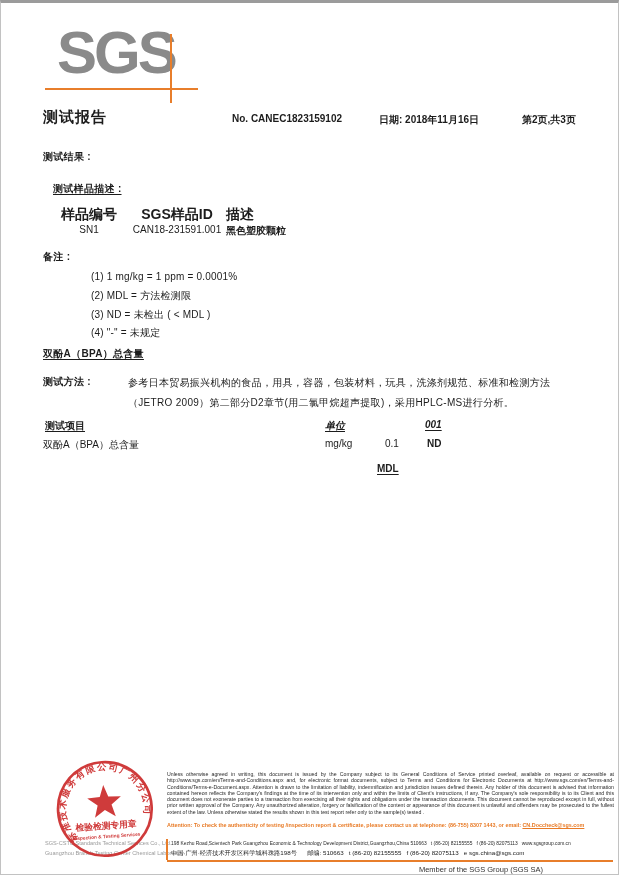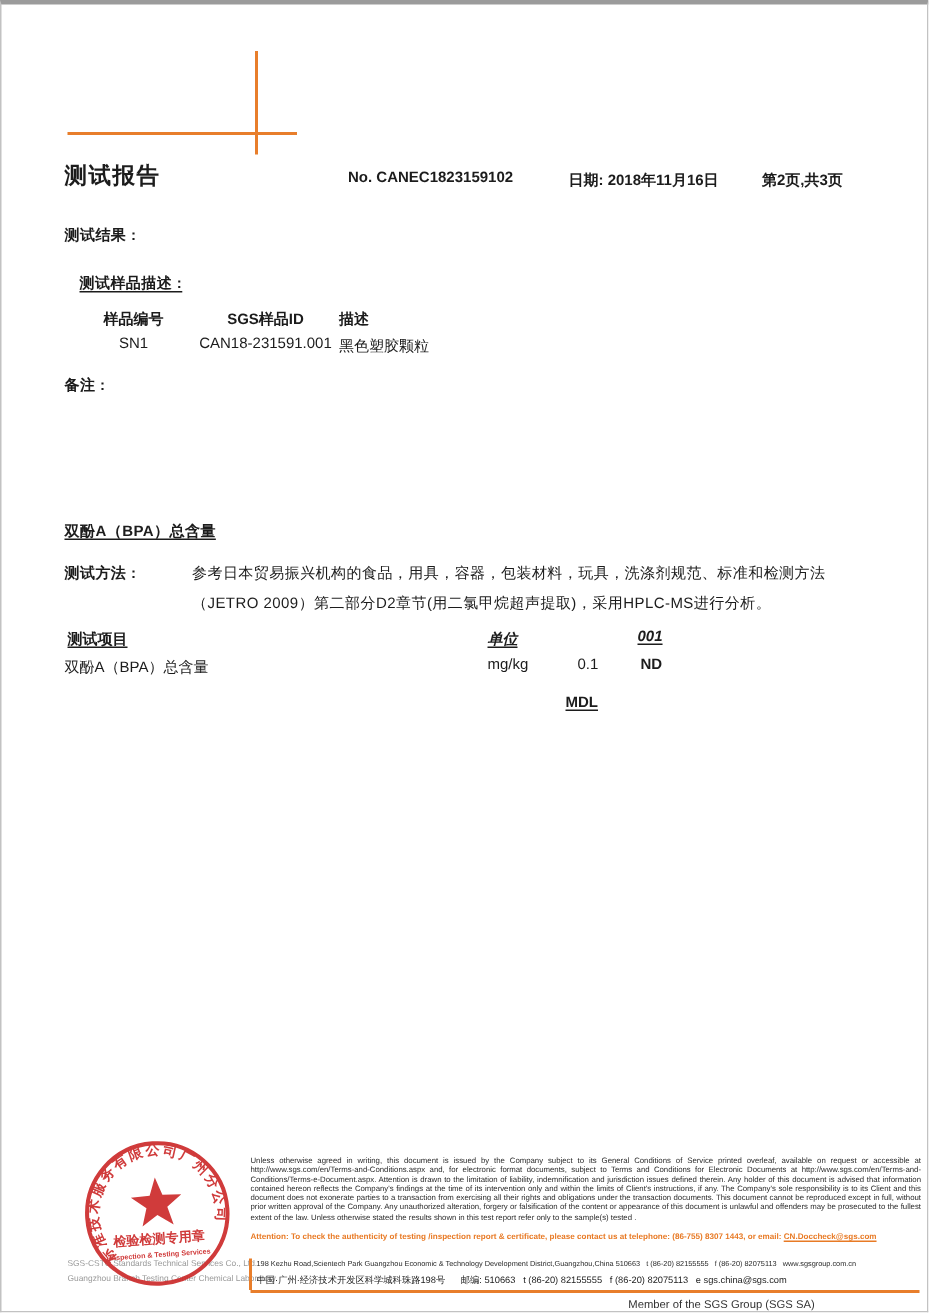--- a/index.html
+++ b/index.html
@@ -13,31 +13,31 @@
 
   
   .logo-text { left:56px; top:20px; font-size:60px; font-weight:bold; color:#8a8a8a; letter-spacing:-3px; line-height:1; }
   .logo-hline { left:44px; top:85px; width:153px; height:2px; background:#e87e2b; }
   .logo-vline { left:169px; top:31px; width:2px; height:69px; background:#e87e2b; }
 
   
   .report-title { left:42px; top:105px; font-size:15px; font-weight:bold; letter-spacing:1px; }
   .report-no    { left:215px; top:110px; font-size:10px; font-weight:bold;padding-left:16px; }
   .report-date  { left:378px; top:110px; font-size:10px; font-weight:bold; }
-  .report-page  { left:507px; top:110px; font-size:10px; font-weight:bold; }
+  .report-page  { left:521px; top:110px; font-size:10px; font-weight:bold; }
 
   .label-bold { font-size:10px; font-weight:bold; letter-spacing:.3px; }
   .results-label { left:42px; top:147px; }
   .sample-heading { left:52px; top:179px; text-decoration:underline; text-underline-offset:2px; }
 
   
   .st-col1 { left:50px;  width:76px;  text-align:center; }
   .st-col2 { left:126px; width:100px; text-align:center; }
-  .st-col3 { left:225px; text-align:left; }
-  .st-head { top:203px; font-size:10px; font-weight:bold; }
+  .st-col3 { left:225px; text-align:left;font-weight:bold; }
+  .st-head { top:203px; font-size:14px; font-weight:bold; }
   .st-row  { top:221px; font-size:10px; }
 
   .remarks-label { left:42px; top:247px; }
   .remarks-list { left:90px; top:265px; font-size:10px; line-height:18.8px; letter-spacing:.2px; }
 
   .bpa-heading { left:42px; top:344px; text-decoration:underline; text-underline-offset:2px; }
   .method-label { left:42px; top:372px; }
   .method-text { left:127px; top:370px; width:440px; font-size:10px; line-height:19.5px; letter-spacing:.3px; }
 
   
@@ -63,39 +63,46 @@
   .member { left:340px; top:862px; width:280px; text-align:center; font-size:7.5px; color:#333; }
 
   .company { left:44px; top:836px; font-size:5.6px; line-height:9.6px; color:#9a9a9a; }
   .stamp { left:52px; top:756px; width:104px; height:104px; opacity:.92; transform:rotate(-4deg); }
 </style>
 </head>
 <body>
 
 <div class="page">
 
+  <div class="abs logo-text">SGS</div>
   <div class="abs logo-hline"></div>
   <div class="abs logo-vline"></div>
 
   <div class="abs report-title">测试报告</div>
   <div class="abs report-no">No. CANEC1823159102</div>
   <div class="abs report-date">日期: 2018年11月16日</div>
   <div class="abs report-page">第2页,共3页</div>
 
   <div class="abs label-bold results-label">测试结果 :</div>
   <div class="abs label-bold sample-heading">测试样品描述 :</div>
 
   <div class="abs st-head st-col1">样品编号</div>
   <div class="abs st-head st-col2">SGS样品ID</div>
   <div class="abs st-head st-col3">描述</div>
   <div class="abs st-row st-col1">SN1</div>
   <div class="abs st-row st-col2">CAN18-231591.001</div>
   <div class="abs st-row st-col3">黑色塑胶颗粒</div>
 
   <div class="abs label-bold remarks-label">备注 :</div>
+  <div class="abs remarks-list">
+    <div>(1) 1 mg/kg = 1 ppm = 0.0001%</div>
+    <div>(2) MDL = 方法检测限</div>
+    <div>(3) ND = 未检出 ( &lt; MDL )</div>
+    <div>(4) "-" = 未规定</div>
+  </div>
 
   <div class="abs label-bold bpa-heading">双酚A（BPA）总含量</div>
   <div class="abs label-bold method-label">测试方法 :</div>
   <div class="abs method-text">参考日本贸易振兴机构的食品，用具，容器，包装材料，玩具，洗涤剂规范、标准和检测方法（JETRO 2009）第二部分D2章节(用二氯甲烷超声提取)，采用HPLC-MS进行分析。</div>
 
   <div class="abs rt-head rt-item-h">测试项目</div>
   <div class="abs rt-head rt-unit-h">单位</div>
   <div class="abs rt-head rt-mdl-h">MDL</div>
   <div class="abs rt-head rt-val-h">001</div>
   <div class="abs rt-row rt-item">双酚A（BPA）总含量</div>

